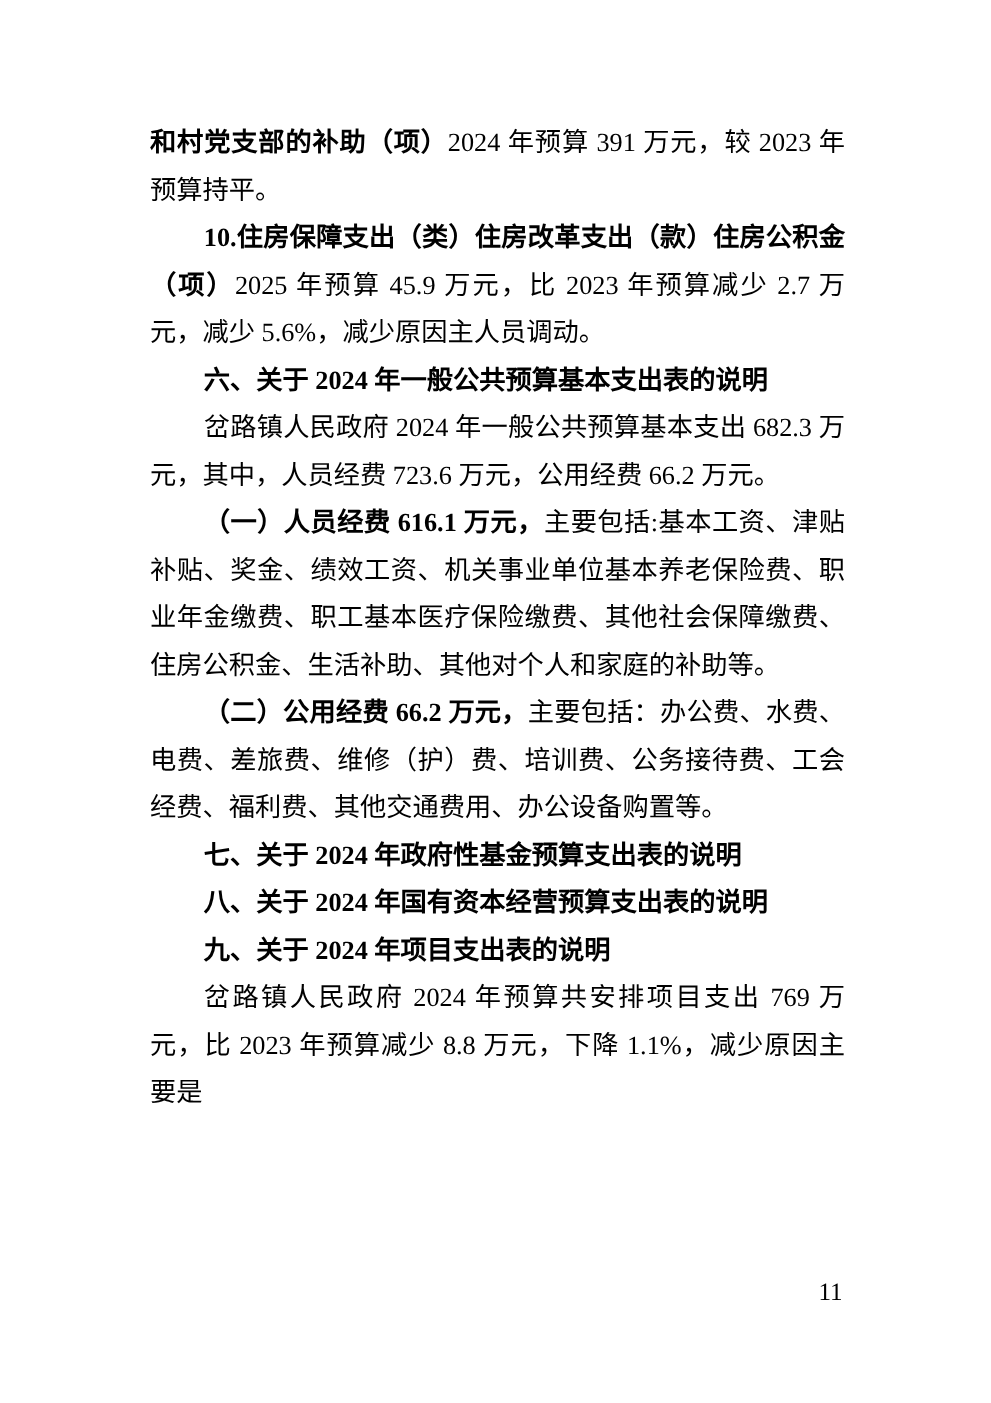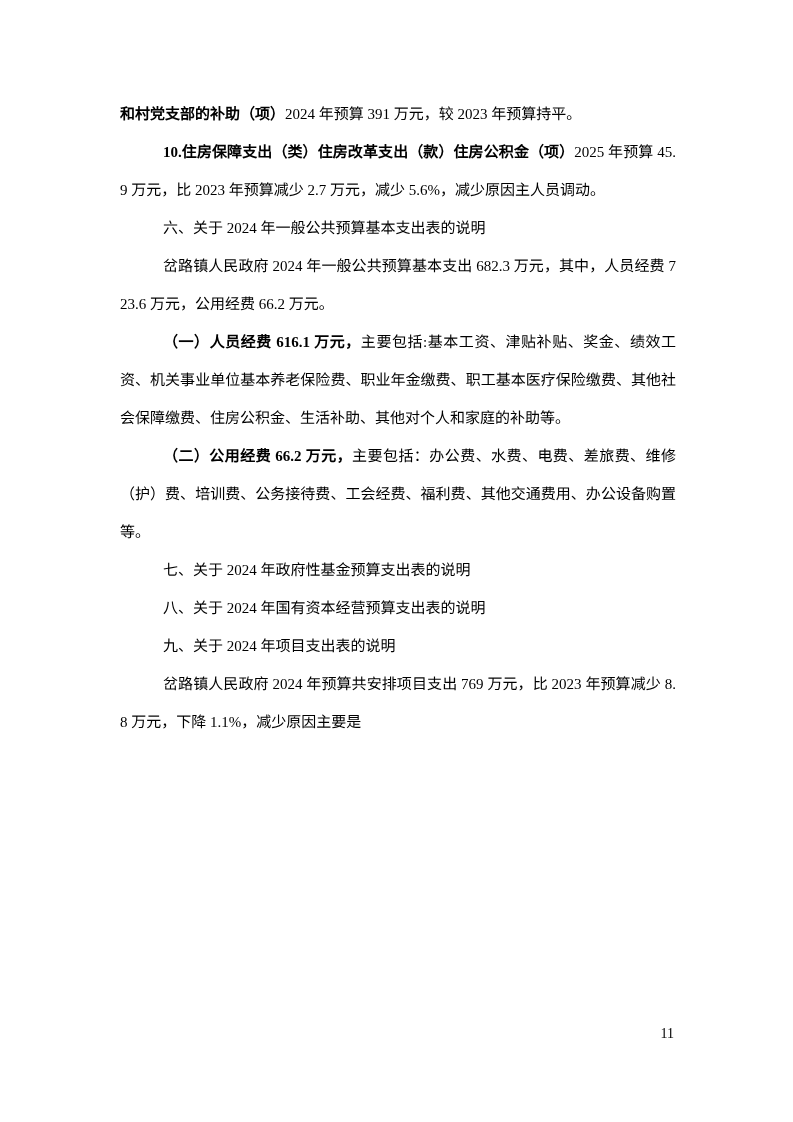--- a/index.html
+++ b/index.html
@@ -17,43 +17,43 @@
     color: #000000;
   }
   .content {
     position: absolute;
     left: 120px;
     top: 95px;
     width: 556px;
   }
   .para {
     margin: 0;
-    font-size: 15px;
+    font-size: 21px;
     line-height: 38px;
     text-align: justify;
     text-justify: inter-ideograph;
     word-break: break-all;
   }
   .para.indent {
     text-indent: 43px;
   }
   .run {
     font-weight: 400;
   }
   .run-bold {
     font-weight: 700;
   }
   .para.heading .run {
-    font-weight: 400;
+    font-weight: 700;
   }
   .page-number {
     position: absolute;
     top: 1024px;
     right: 119px;
-    font-size: 14px;
+    font-size: 20px;
     line-height: 20px;
     color: #000000;
     font-family: "Liberation Serif", "DejaVu Serif", serif;
   }
 </style>
 </head>
 <body>
 
 <div class="page">
   <div class="content">

